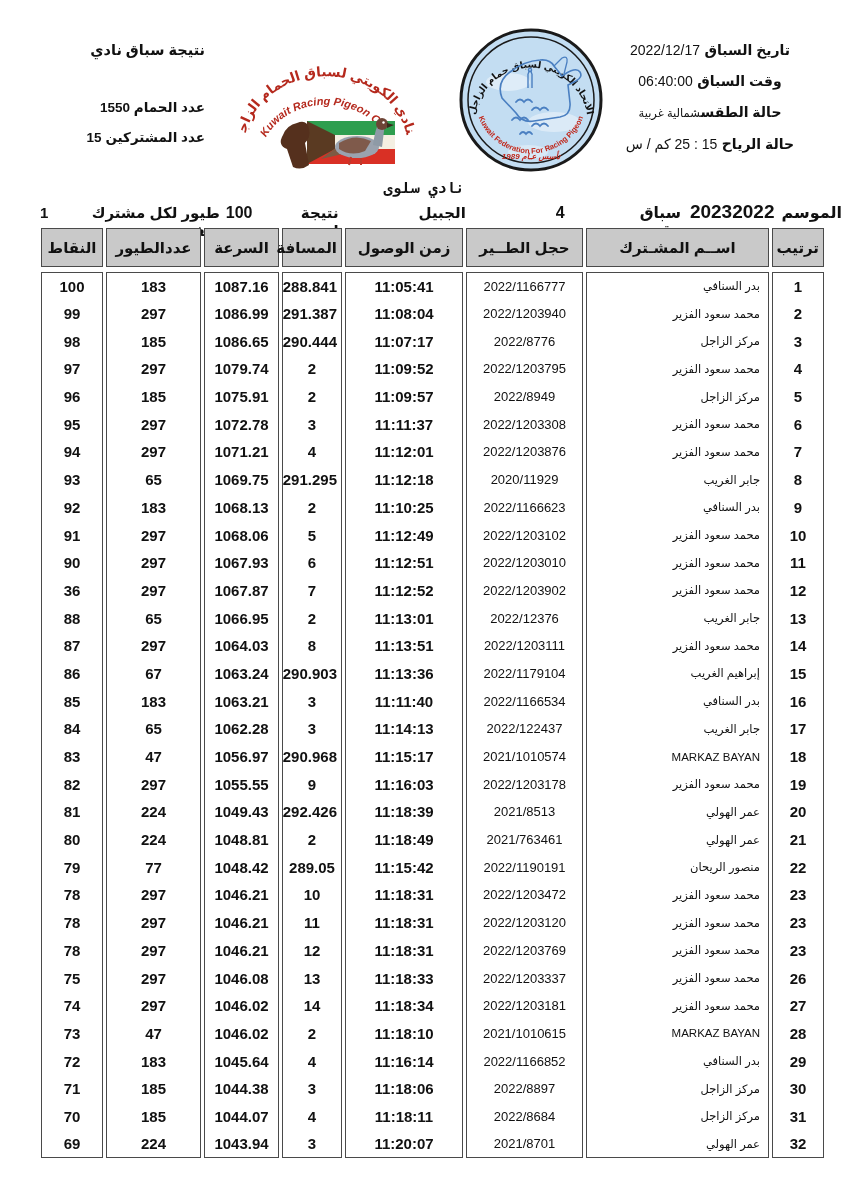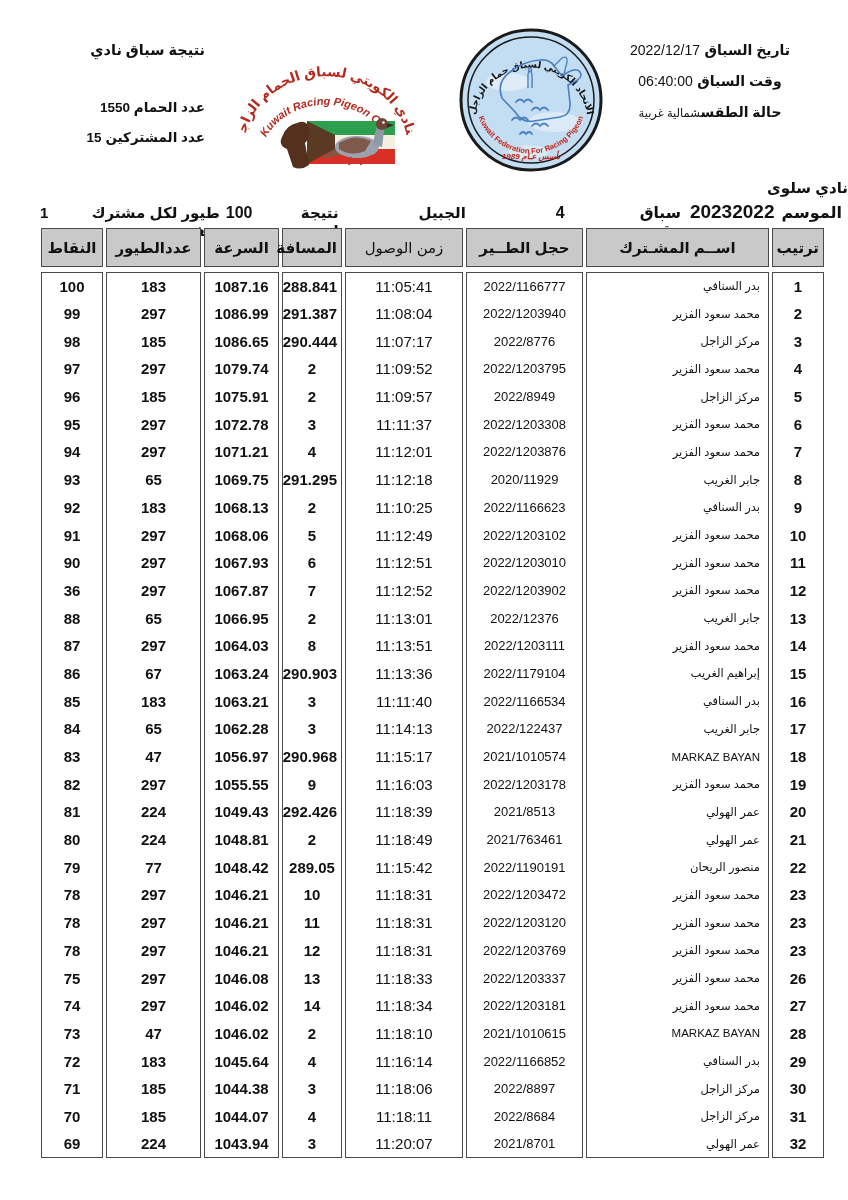--- a/index.html
+++ b/index.html
@@ -17,21 +17,21 @@
   .left-block .l3 { font-weight:bold; font-size:13.5px;text-align:right; }
   .left-block .num { font-weight:bold; }
 
   .right-block { top:40px; right:3px; width:270px; direction:rtl; text-align:right; }
   .right-block .line { margin-bottom:11px; line-height:20px;text-align:center; }
   .right-block .lbl { font-weight:bold; font-size:14px; }
   .right-block .val { font-weight:normal; font-size:14px; }
   .right-block .val-small { font-weight:normal; font-size:11.5px; }
 
   
-  .club-name { top:179px; left:0; right:0; text-align:right; font-weight:bold; font-size:15px; direction:rtl; }
+  .club-name { top:179px; left:0; right:0; text-align:center; font-weight:bold; font-size:15px; direction:rtl;font-family:Liberation Mono, monospace; }
   .info-row {
     top:201px; left:40px; right:6px; direction:rtl;
     display:flex; align-items:baseline; font-weight:bold; font-size:15px;
   }
   .info-row .season-lbl   { margin-left:7px; font-size:16px; }
   .info-row .season-val   { margin-left:9px; font-size:19px; }
   .info-row .raceno-lbl   { margin-left:52px; font-size:15.5px; }
   .info-row .raceno-val   { margin-left:90px; font-size:16px; }
   .info-row .release      { margin-left:80px; font-size:15px; }
   .info-row .result-lbl   { margin-left:18px; }
@@ -49,21 +49,21 @@
   }
   td { height:27.7px; padding:0 4px; text-align:center; vertical-align:middle; overflow:hidden; white-space:nowrap; }
   tbody tr:not(.spacer) td { border-left:1px solid #4a4a4a; border-right:1px solid #4a4a4a; }
   tbody tr.spacer td { border:none; height:5px; }
   tbody tr.spacer + tr td { border-top:1px solid #4a4a4a; }
   tbody tr:last-child td { border-bottom:1px solid #4a4a4a; }
 
   .col-rank     { width:52px;  font-weight:bold; font-size:15px; }
   .col-name     { width:183px; font-size:11.5px; text-align:right; padding:0 8px; }
   .col-ring     { width:117px; font-size:13px; }
-  .col-arrival  { width:118px; font-weight:normal; font-size:15px; }
+  .col-arrival  { width:118px; font-weight:bold; font-size:15px; }
   .col-distance { width:60px;  font-weight:bold; font-size:15px; }
   .col-speed    { width:75px;  font-weight:bold; font-size:15px; }
   .col-birds    { width:95px;  font-weight:bold; font-size:15px; }
   .col-points   { width:62px;  font-weight:bold; font-size:15px; }
   th.col-name { text-align:center; font-size:15px; }
   th.col-ring, th.col-arrival, th.col-distance, th.col-speed, th.col-birds, th.col-points, th.col-rank { font-size:15px; }
 </style>
 </head>
 <body>
 
@@ -152,20 +152,24 @@
   <div class="line">
     <span class="lbl">تاريخ السباق</span>
     <span class="val">2022/12/17</span>
   </div>
   <div class="line">
     <span class="lbl">وقت السباق</span>
     <span class="val">06:40:00</span>
   </div>
   <div class="line">
     <span class="lbl">حالة الطقس</span><span class="val-small">شمالية غربية</span>
+  </div>
+  <div class="line">
+    <span class="lbl">حالة الرياح</span>
+    <span class="val">15 : 25 كم / س</span>
   </div>
 </div>
 
 <div class="abs club-name">نادي سلوى</div>
 
 <div class="abs info-row">
   <span class="season-lbl">الموسم</span>
   <span class="season-val">20232022</span>
   <span class="raceno-lbl">سباق رقم</span>
   <span class="raceno-val">4</span>

